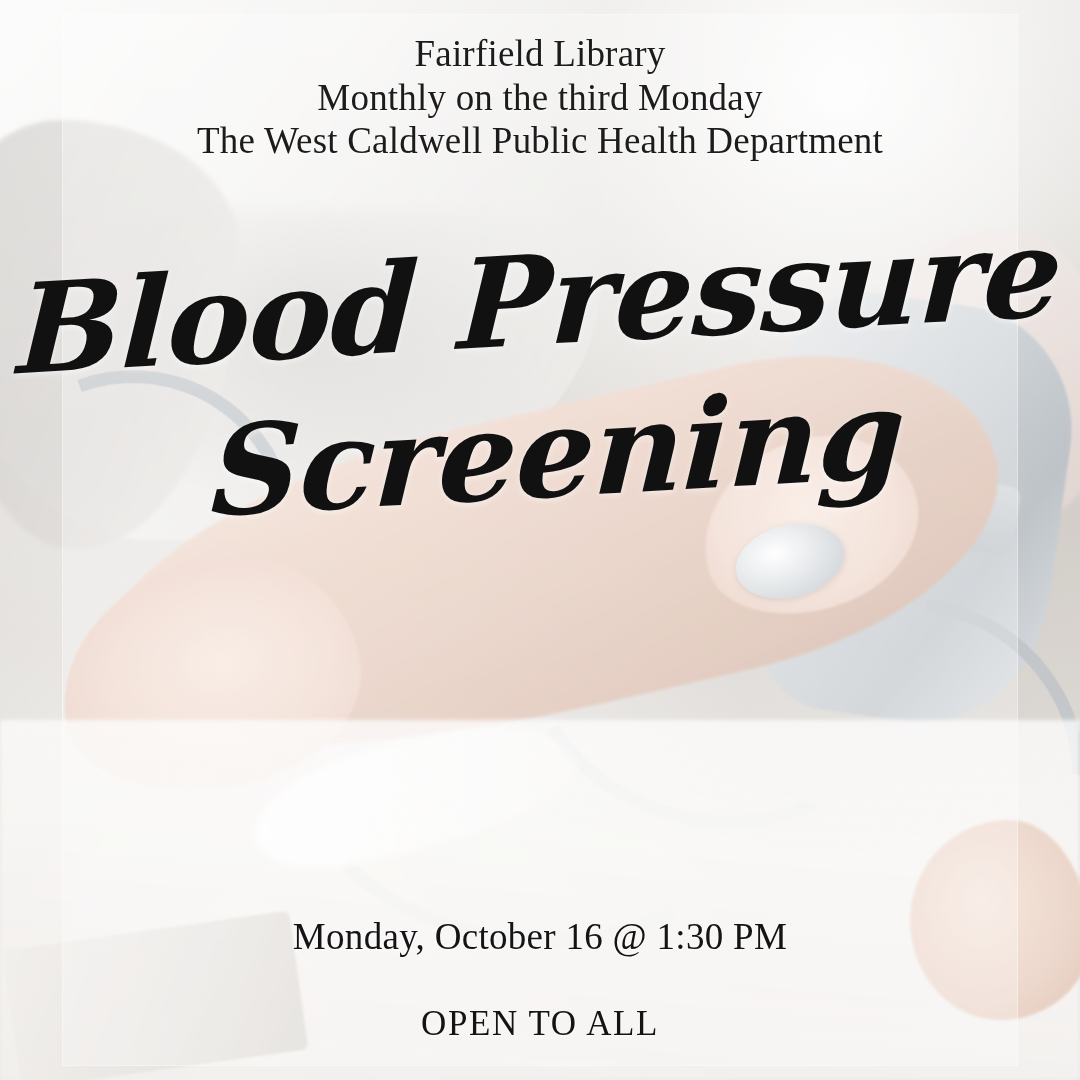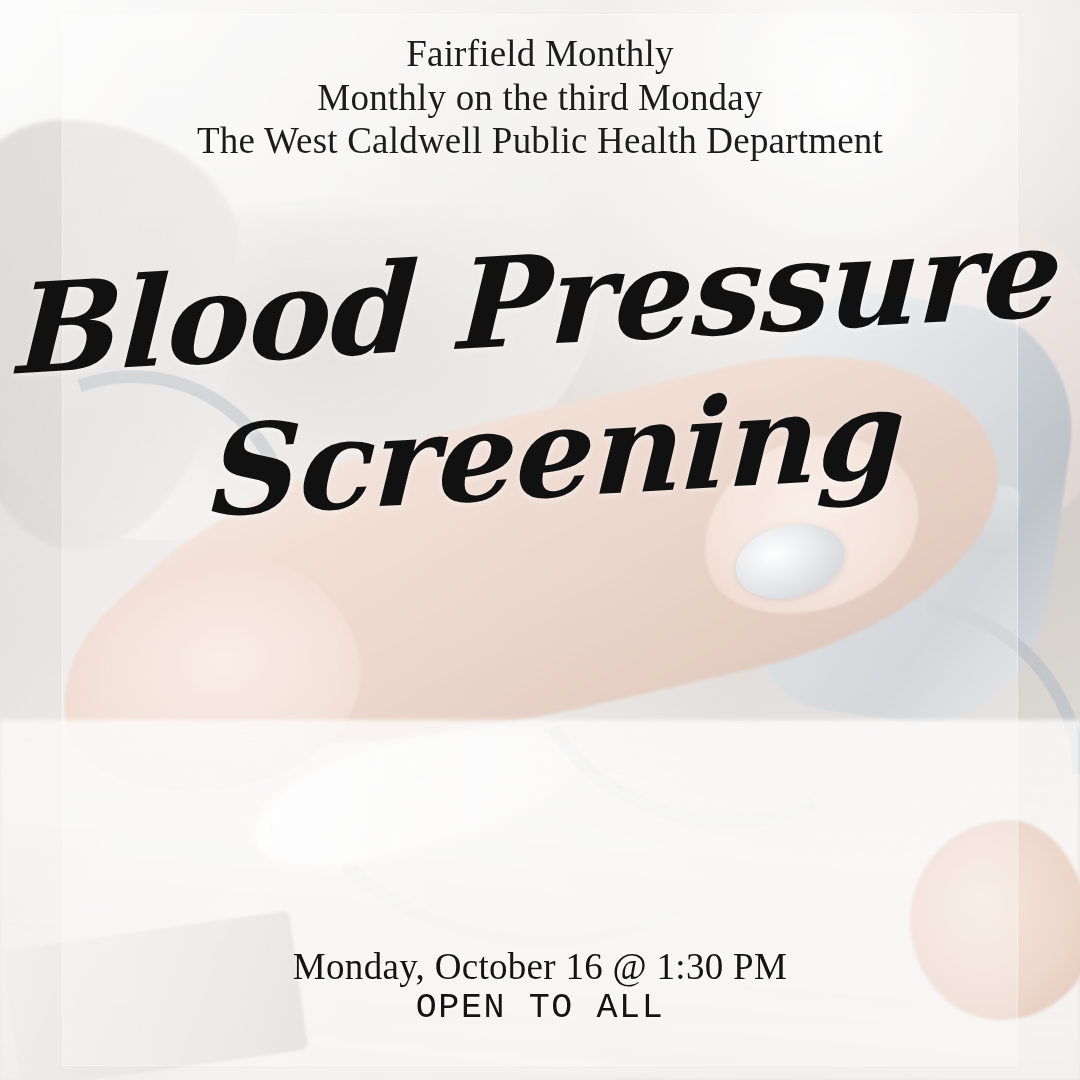--- a/index.html
+++ b/index.html
@@ -303,32 +303,33 @@
     display: block;
     font-size: 124px;
     margin-top: 34px;
     transform: rotate(-3.2deg) skewX(-6deg) translateX(18px);
   }
 
   .footer {
     position: absolute;
     left: 0;
     right: 0;
-    bottom: 52px;
+    bottom: 36px;
     text-align: center;
     color: #141414;
     text-shadow: 0 1px 3px rgba(255,255,255,0.85);
   }
   .date-line {
     font-family: "Liberation Serif", serif;
     font-size: 37px;
     letter-spacing: 0.3px;
   }
   .open-line {
-    font-family: Liberation Mono, monospace;
+    margin-top: 46px;
+    font-family: Liberation Serif, serif;
     font-size: 35px;
     letter-spacing: 1.6px;
   }
 </style>
 </head>
 <body>
 
 <div class="poster">
 
   <div class="photo">
@@ -351,21 +352,21 @@
     <div class="clipboard"></div>
     <div class="other-hand"></div>
     <div class="haze"></div>
   </div>
 
   <div class="frame"></div>
 
   <div class="content">
 
     <div class="header">
-      <span class="line">Fairfield Monthly</span>
+      <span class="line">Fairfield Library</span>
       <span class="line">Monthly on the third Monday</span>
       <span class="line wide">The West Caldwell Public Health Department</span>
     </div>
 
     <div class="title-block">
       <span class="script script-1">Blood Pressure</span>
       <span class="script script-2">Screening</span>
     </div>
 
     <div class="footer">

